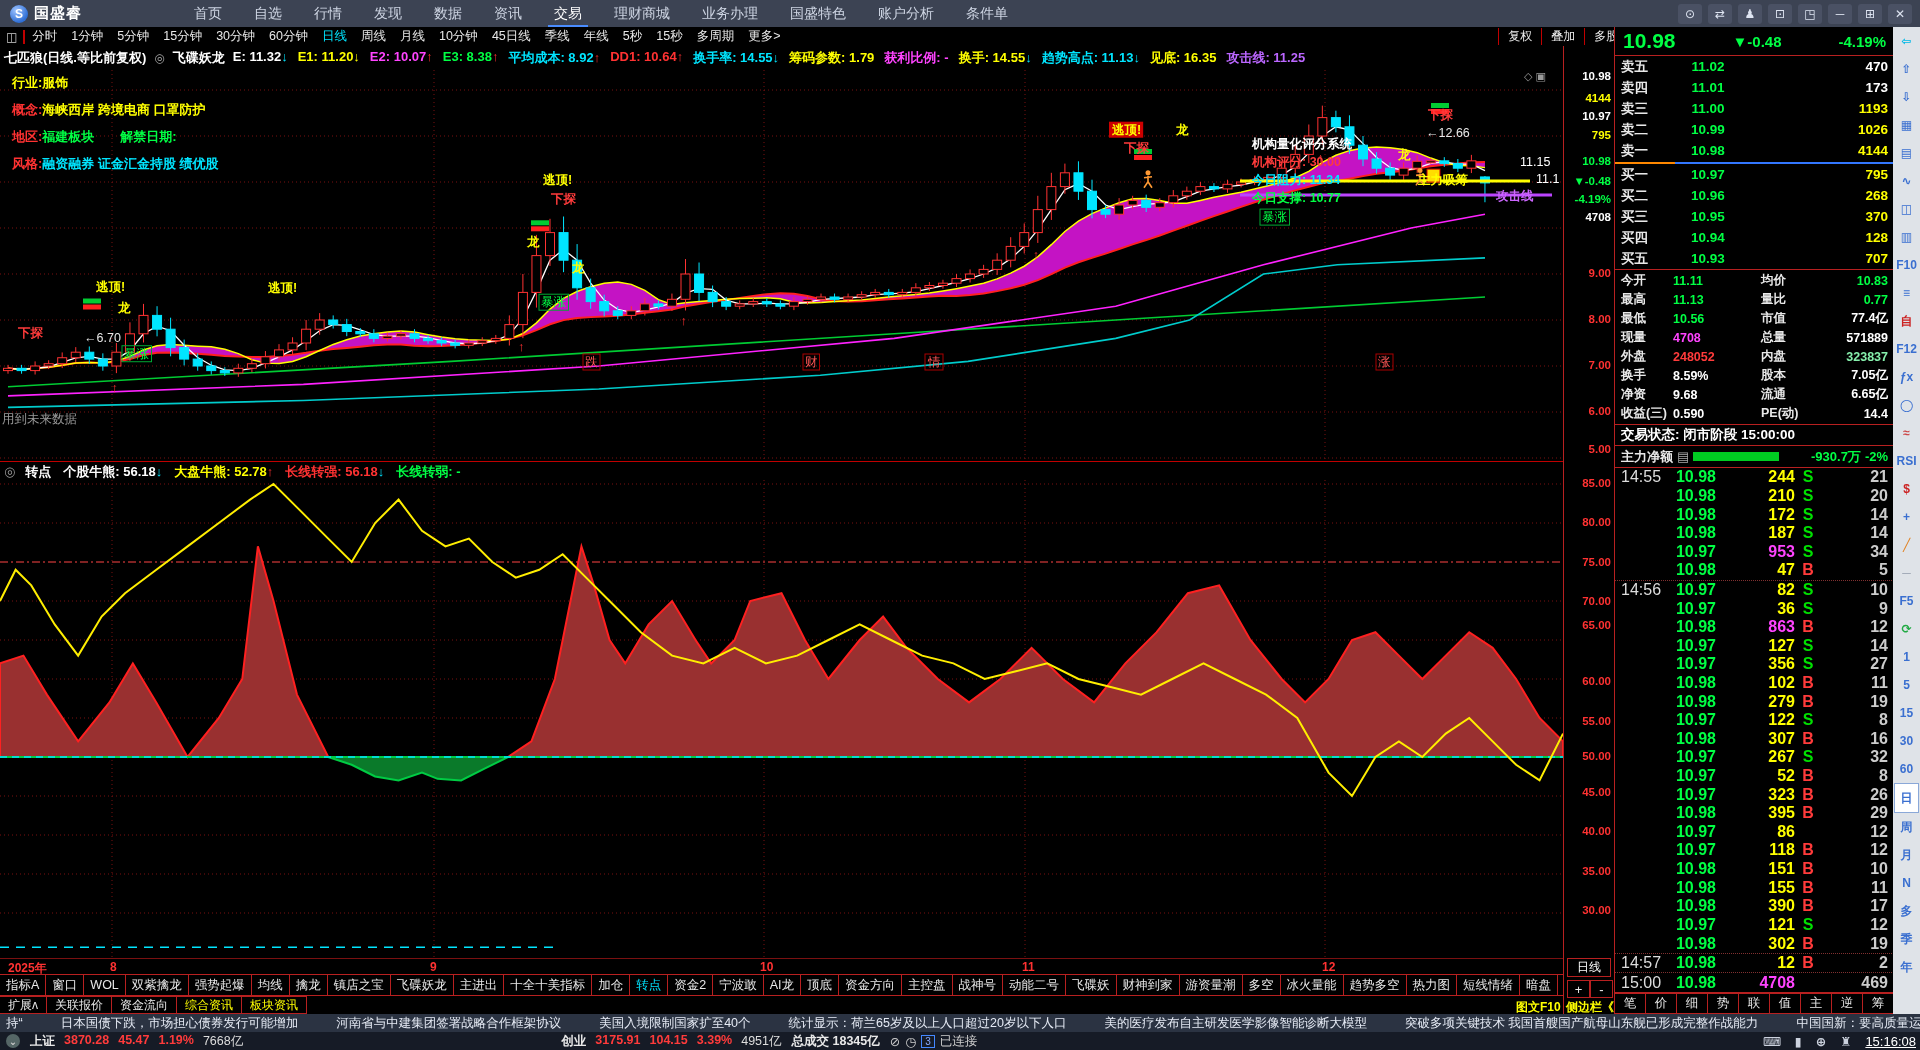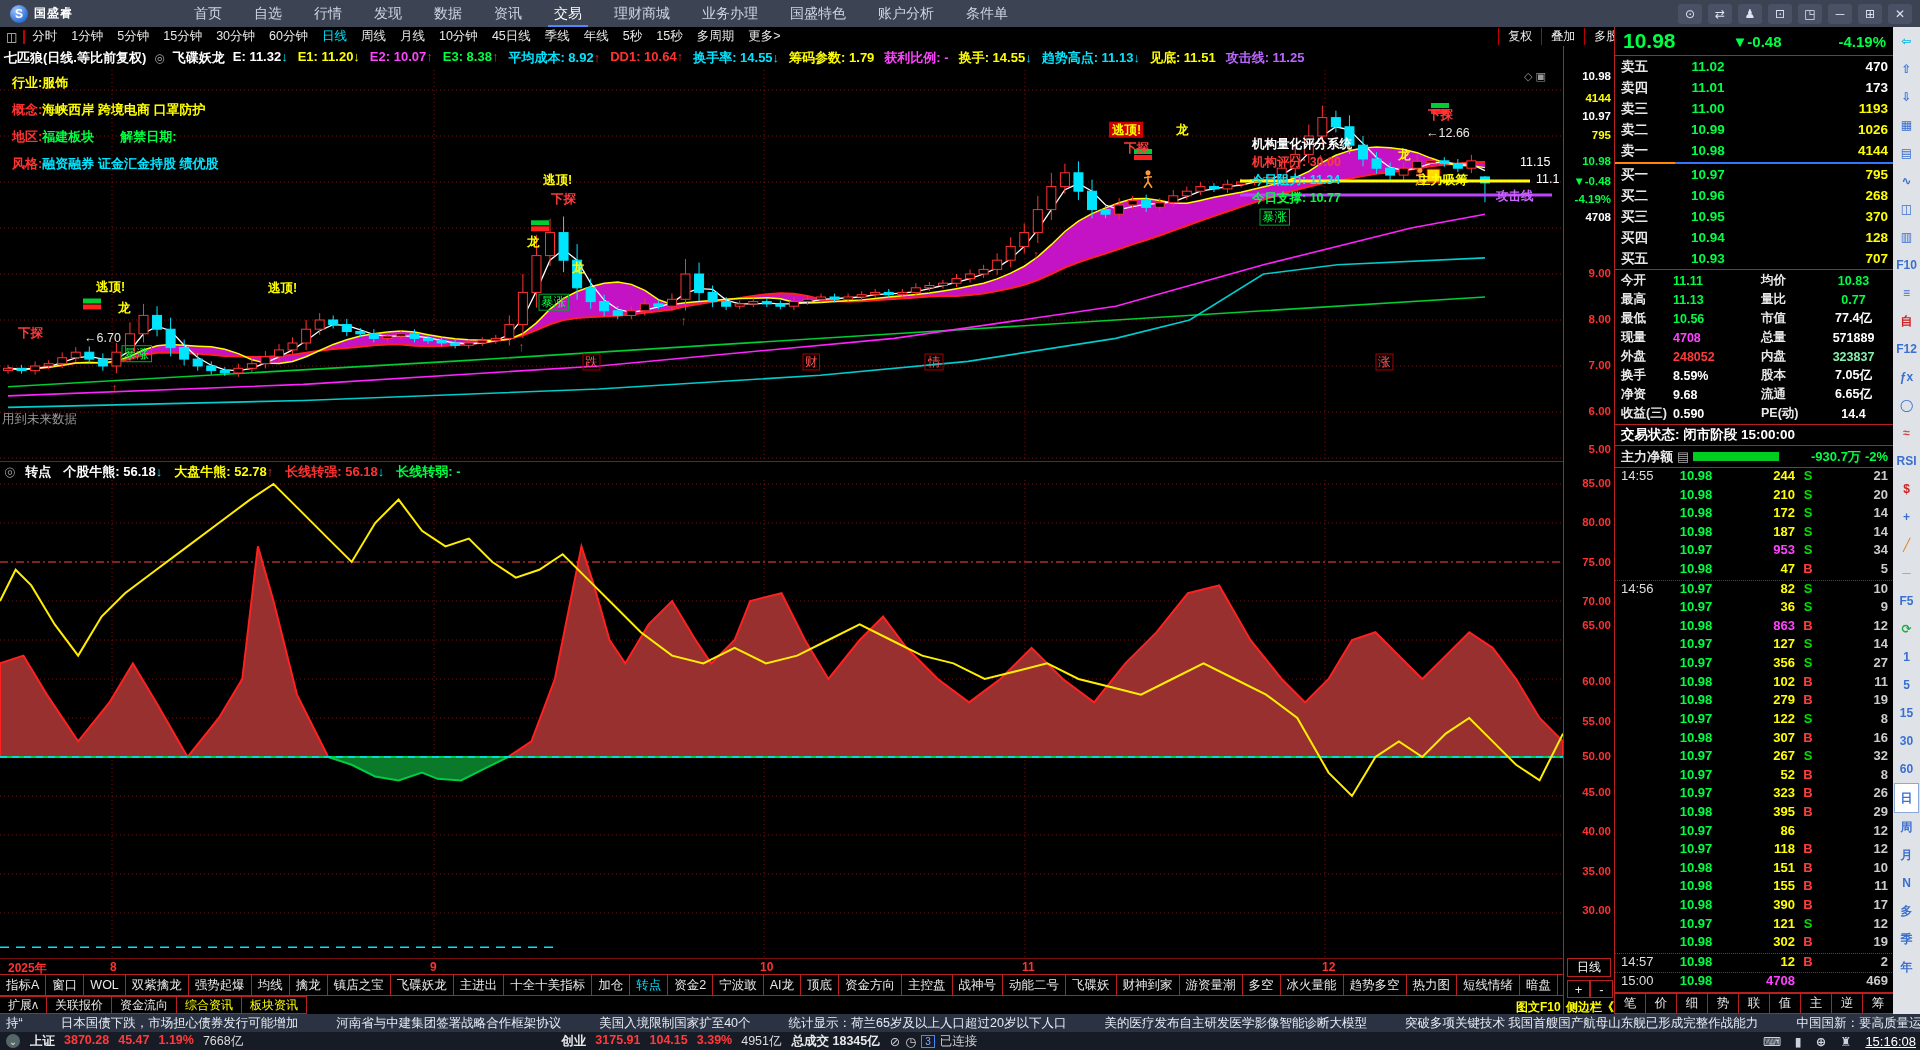--- a/index.html
+++ b/index.html
@@ -3,21 +3,21 @@
 <meta charset="utf-8">
 <style>
   html,body{margin:0;padding:0;background:#000;}
   body{width:1920px;height:1050px;position:relative;overflow:hidden;
        font-family:"Liberation Sans","DejaVu Sans",sans-serif;font-size:12px;color:#ddd;}
   .abs{position:absolute;}
   
   #menubar{left:0;top:0;width:1920px;height:27px;background:#3c4353;display:flex;align-items:center;}
   #logo{display:flex;align-items:center;gap:6px;margin-left:10px;width:170px;}
   #logo .ball{width:18px;height:18px;border-radius:50%;background:radial-gradient(circle at 35% 30%,#9fc4ff,#2f6fd6 70%);color:#fff;font-weight:bold;font-size:12px;display:flex;align-items:center;justify-content:center;}
-  #logo .lname{color:#fff;font-size:12px;font-weight:bold;letter-spacing:1px;text-align:center;}
+  #logo .lname{color:#fff;font-size:15px;font-weight:bold;letter-spacing:1px;text-align:center;}
   #menu{display:flex;gap:4px;}
   .menu-item{padding:4px 14px;color:#cfd6e4;font-size:14px;cursor:pointer;position:relative;}
   .menu-item.active{color:#fff;}
   .menu-item.active:after{content:"";position:absolute;left:8px;right:8px;bottom:-1px;height:3px;background:#4a8cff;}
   #winicons{margin-left:auto;display:flex;gap:6px;margin-right:8px;}
   .winicon{width:24px;height:20px;background:#4a5164;color:#dfe5f2;border-radius:3px;display:flex;align-items:center;justify-content:center;font-size:12px;cursor:pointer;}
   
   #tfbar{left:0;top:27px;width:1893px;height:19px;background:#000;display:flex;align-items:center;border-bottom:1px solid #7a1010;}
   #tficon{color:#ccc;border-right:2px solid #c00000;padding:0 6px;font-size:12px;}
   .tf-item{padding:0 7px;color:#e8e8e8;font-size:12.5px;cursor:pointer;white-space:nowrap;}
@@ -63,28 +63,28 @@
   .oborow .prc{width:90px;text-align:center;color:#00ff44;}
   .oborow .vol{flex:1;text-align:right;}
   #obsep{height:3px;display:flex;}
   #obsep .o{width:60px;background:#ff8800;height:2px;margin-top:1px;}
   #obsep .b{flex:1;background:#3377ff;height:2px;margin-top:1px;}
   #rp-stats{border-top:1px solid #b82020;padding:1px 0;}
   .strow{height:19px;display:flex;align-items:center;padding:0 6px;font-size:12.5px;font-weight:bold;}
   .strow .l1{width:52px;color:#e8e8e8;}
   .strow .v1{width:78px;}
   .strow .l2{width:58px;padding-left:10px;color:#e8e8e8;}
-  .strow .v2{flex:1;text-align:center;}
+  .strow .v2{flex:1;text-align:right;}
   #rp-state{height:20px;border-top:1px solid #b82020;display:flex;align-items:center;padding:0 6px;color:#fff;font-size:13.5px;font-weight:bold;}
   #rp-main{height:21px;border-top:1px solid #b82020;display:flex;align-items:center;padding:0 6px;gap:4px;font-size:13px;font-weight:bold;color:#e8e8e8;}
   #rp-main .bar{width:86px;height:9px;background:#00cc22;}
   #rp-main .neg{color:#00ff44;margin-left:auto;}
   #rp-main .pct{color:#00ff44;}
   #ticklist{flex:1;overflow:hidden;border-top:1px solid #b82020;display:flex;flex-direction:column;}
-  .tickrow{flex:1;display:flex;padding:0 6px;font-size:13px;font-weight:bold;}
+  .tickrow{flex:1;display:flex;align-items:center;padding:0 6px;font-size:16px;font-weight:bold;}
   .tickrow.grp{border-top:1px dotted #803030;}
   .tickrow .tm{width:40px;color:#ddd;font-weight:normal;}
   .tickrow .pr{width:70px;text-align:center;color:#00ff44;}
   .tickrow .vo{width:64px;text-align:right;}
   .tickrow .bs{width:26px;text-align:center;}
   .tickrow .ct{flex:1;text-align:right;color:#ccc;}
   #ticktabs{height:21px;display:flex;border-top:1px solid #b82020;}
   .ticktab{flex:1;border:1px solid #b82020;margin-left:-1px;color:#e8e8e8;font-size:12.5px;display:flex;align-items:center;justify-content:center;cursor:pointer;}
   
   #toolbar{left:1893px;top:27px;width:27px;height:987px;background:#dfe3e8;display:flex;flex-direction:column;align-items:center;}
@@ -177,21 +177,21 @@
       <span class="hfield"><span style="color: rgb(255, 255, 0);">E1: 11.20</span><span style="color: rgb(255, 255, 0);">↓</span></span>
       <span class="hfield"><span style="color: rgb(255, 68, 255);">E2: 10.07</span><span style="color: rgb(255, 50, 50);">↑</span></span>
       <span class="hfield"><span style="color: rgb(0, 255, 68);">E3: 8.38</span><span style="color: rgb(255, 50, 50);">↑</span></span>
       <span class="hfield"><span style="color: rgb(0, 229, 255);">平均成本: 8.92</span><span style="color: rgb(255, 50, 50);">↑</span></span>
       <span class="hfield"><span style="color: rgb(255, 50, 50);">DD1: 10.64</span><span style="color: rgb(255, 50, 50);">↑</span></span>
       <span class="hfield"><span style="color: rgb(0, 229, 255);">换手率: 14.55</span><span style="color: rgb(0, 229, 255);">↓</span></span>
       <span class="hfield"><span style="color: rgb(255, 255, 0);">筹码参数: 1.79</span></span>
       <span class="hfield"><span style="color: rgb(255, 68, 255);">获利比例: -</span></span>
       <span class="hfield"><span style="color: rgb(255, 255, 0);">换手: 14.55</span><span style="color: rgb(0, 229, 255);">↓</span></span>
       <span class="hfield"><span style="color: rgb(0, 229, 255);">趋势高点: 11.13</span><span style="color: rgb(0, 229, 255);">↓</span></span>
-      <span class="hfield"><span style="color: rgb(255, 255, 0);">见底: 11.51</span></span>
+      <span class="hfield"><span style="color: rgb(255, 255, 0);">见底: 16.35</span></span>
       <span class="hfield"><span style="color: rgb(187, 102, 255);">攻击线: 11.25</span></span>
     </span>
 </div>
 
 <svg id="mainchart" class="abs" width="1563" height="391">
     <line x1="0" y1="20" x2="1563" y2="20" stroke="#7a1010" stroke-dasharray="1 3"></line>
     <line x1="0" y1="66" x2="1563" y2="66" stroke="#7a1010" stroke-dasharray="1 3"></line>
     <line x1="0" y1="112" x2="1563" y2="112" stroke="#7a1010" stroke-dasharray="1 3"></line>
     <line x1="0" y1="158" x2="1563" y2="158" stroke="#7a1010" stroke-dasharray="1 3"></line>
     <line x1="0" y1="204" x2="1563" y2="204" stroke="#7a1010" stroke-dasharray="1 3"></line>

